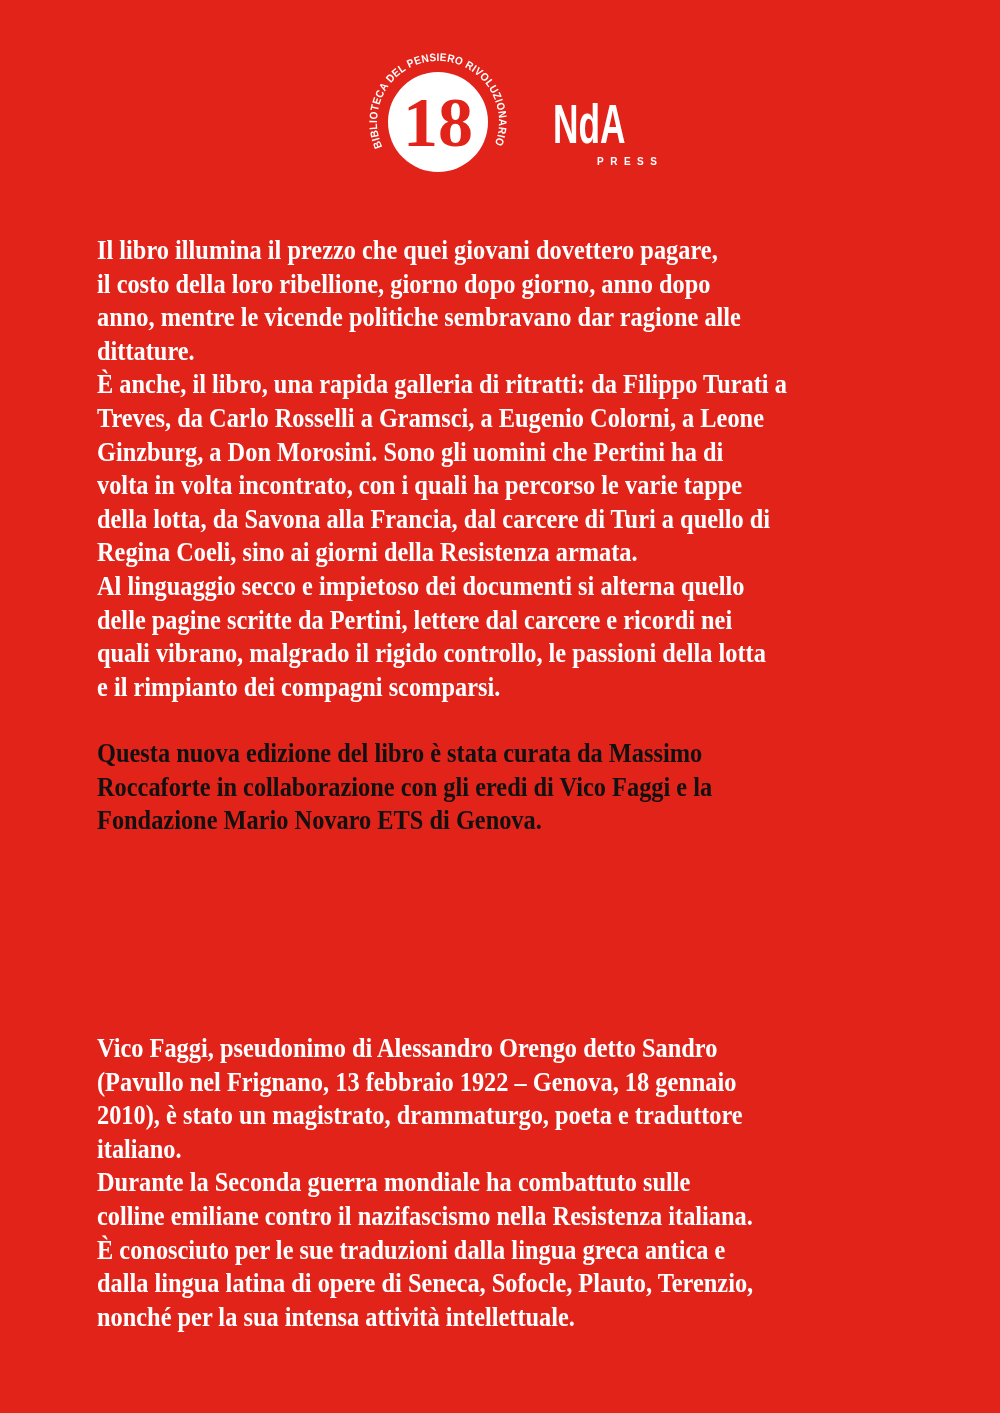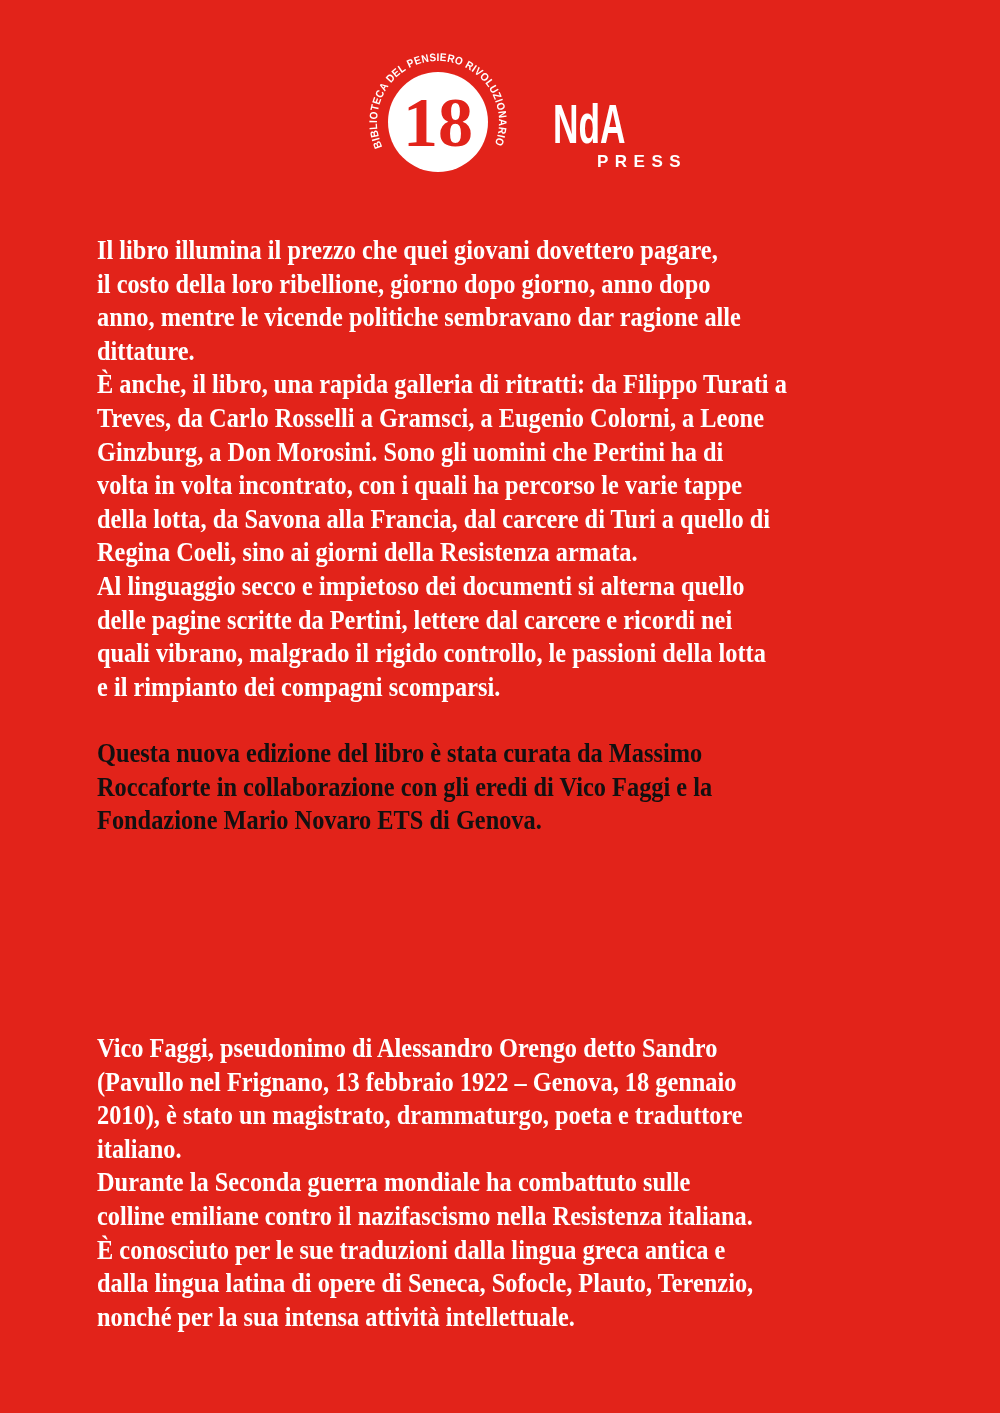--- a/index.html
+++ b/index.html
@@ -54,21 +54,21 @@
     display: block;
     font-size: 56px;
     line-height: 56px;
     transform: scaleX(0.63);
     transform-origin: left center;
     white-space: pre;
   }
   .publisher .subtitle {
     display: block;
     margin-top: 3px;
-    font-size: 17px;
+    font-size: 10px;
     line-height: 13px;
     letter-spacing: 6.5px;
     white-space: pre;
     padding-left: 44px;
   }
 
   
   .textblock {
     position: absolute;
     left: 97px;

